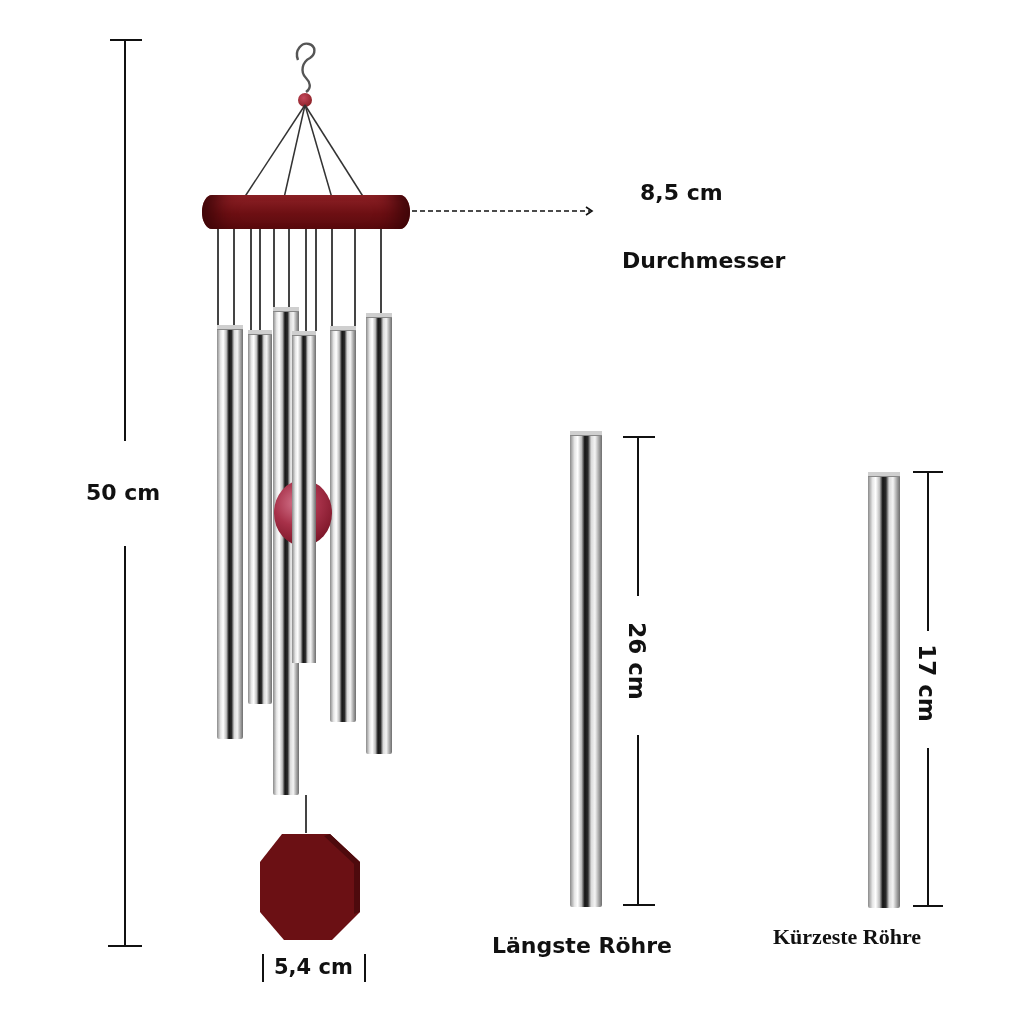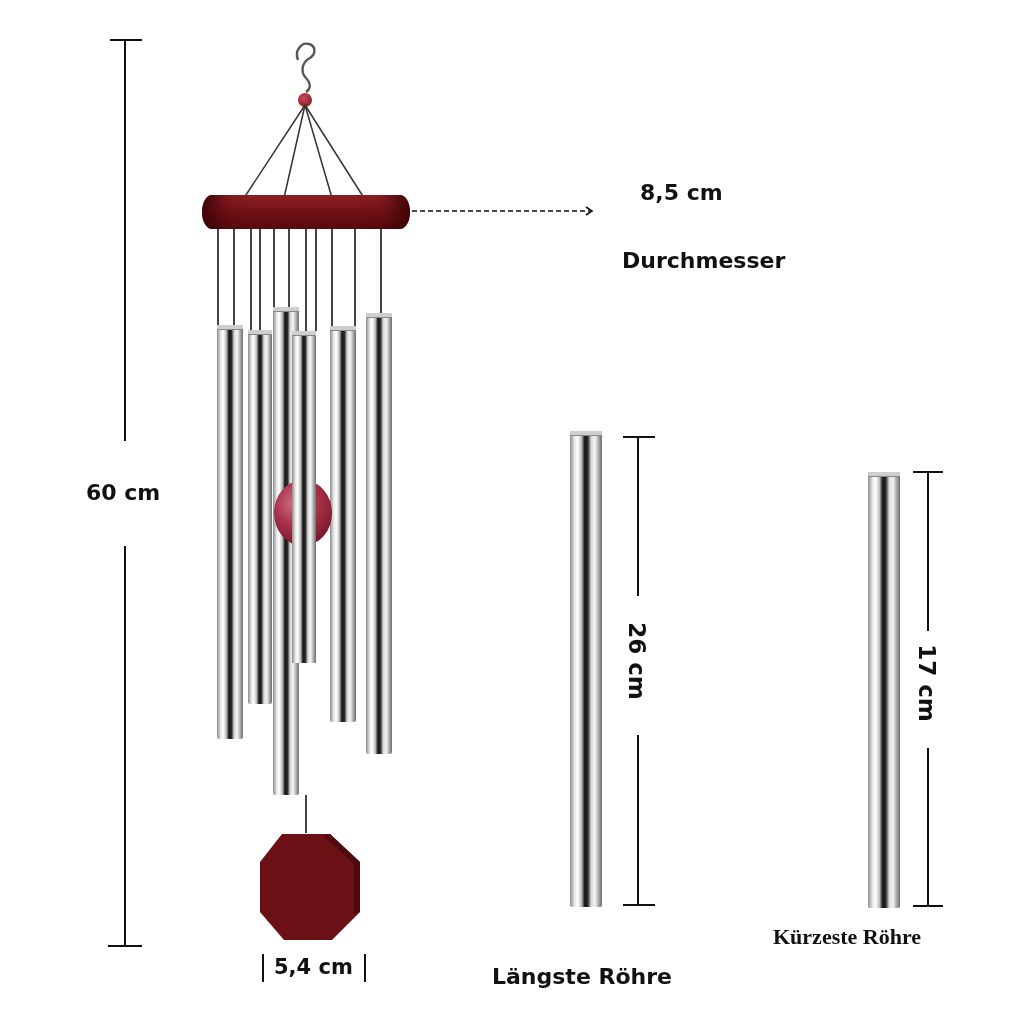--- a/index.html
+++ b/index.html
@@ -13,21 +13,21 @@
   .tube-cap{position:absolute;left:0;right:0;top:0;height:4px;background:#cfcfcf;border-bottom:1px solid #888;}
   .wire{position:absolute;width:1.5px;background:#444;}
   .vlabel{position:absolute;transform:rotate(90deg);transform-origin:center;font-weight:bold;font-size:23px;white-space:nowrap;}
 </style>
 </head>
 <body>
 
 <div>
   <div class="hline" style="left:110px;top:39px;width:32px;"></div>
   <div class="vline" style="left:124px;top:39px;height:402px;"></div>
-  <div class="abs lbl" style="left:86px;top:480px;">60 cm</div>
+  <div class="abs lbl" style="left:86px;top:480px;">50 cm</div>
   <div class="vline" style="left:124px;top:546px;height:400px;"></div>
   <div class="hline" style="left:108px;top:945px;width:34px;"></div>
 </div>
 
 <div>
 
   <svg class="abs" style="left:288px;top:40px;" width="36" height="60" viewBox="0 0 36 60">
     <path d="M10 20 C 6 10, 14 2, 21 4 C 28 6, 28 14, 22 18 C 14 22, 12 32, 18 38 C 22 42, 24 48, 18 52" fill="none" stroke="#555" stroke-width="2.4"></path>
   </svg>
   <div class="abs" style="left:298px;top:93px;width:14px;height:14px;border-radius:50%;background:radial-gradient(circle at 40% 35%,#c4475a,#7a1416);"></div>
@@ -100,21 +100,21 @@
 
 <div>
   <div class="tube" style="left:570px;top:431px;width:32px;height:476px;">
       <div class="tube-cap"></div>
     </div>
   <div class="hline" style="left:623px;top:436px;width:32px;"></div>
   <div class="vline" style="left:637px;top:436px;height:160px;"></div>
   <div class="vlabel" style="left:597px;top:648px;width:80px;text-align:center;">26 cm</div>
   <div class="vline" style="left:637px;top:735px;height:170px;"></div>
   <div class="hline" style="left:623px;top:904px;width:32px;"></div>
-  <div class="abs lbl" style="left:492px;top:964px;">Längste Röhre</div>
+  <div class="abs lbl" style="left:492px;top:933px;">Längste Röhre</div>
 </div>
 
 <div>
   <div class="tube" style="left:868px;top:472px;width:32px;height:436px;">
       <div class="tube-cap"></div>
     </div>
   <div class="hline" style="left:913px;top:471px;width:30px;"></div>
   <div class="vline" style="left:927px;top:471px;height:160px;"></div>
   <div class="vlabel" style="left:887px;top:670px;width:80px;text-align:center;">17 cm</div>
   <div class="vline" style="left:927px;top:748px;height:158px;"></div>

